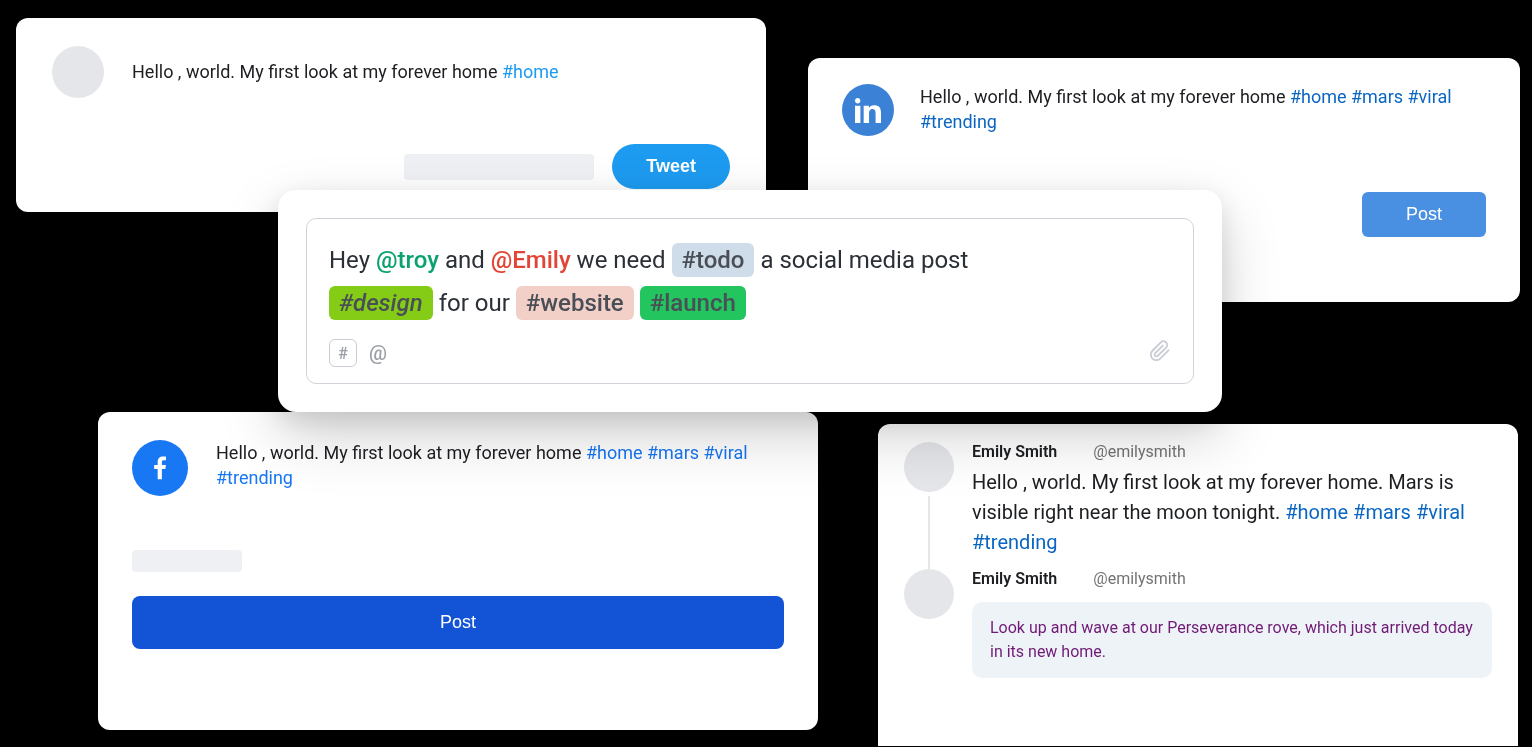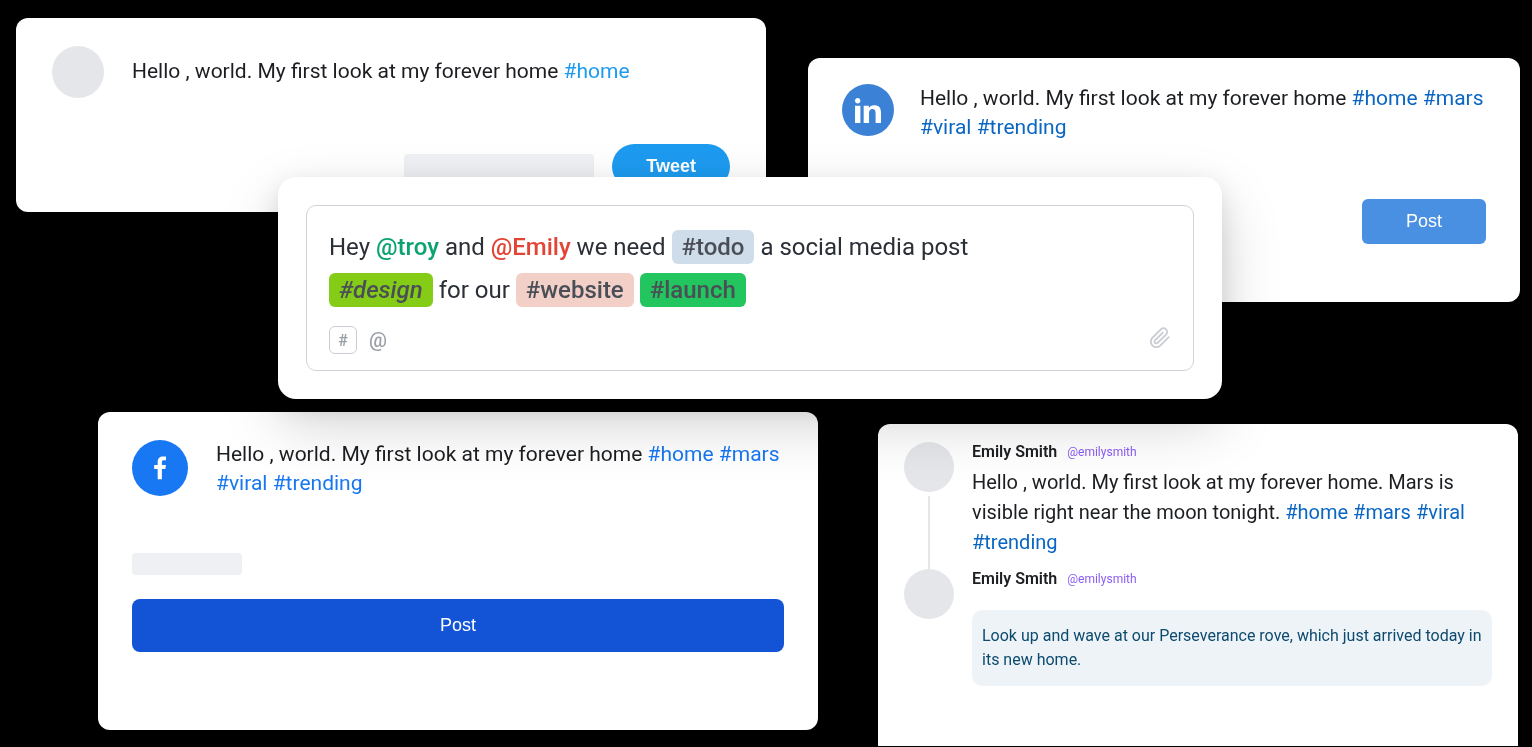--- a/index.html
+++ b/index.html
@@ -22,21 +22,21 @@
       left: 16px; top: 18px;
       width: 750px; height: 194px;
       padding: 28px 36px;
     }
     .twitter-head { display: flex; align-items: center; gap: 28px; }
     .avatar-grey {
       width: 52px; height: 52px; border-radius: 50%;
       background: #e4e6ea;
       flex-shrink: 0;
     }
-    .post-text { font-size: 21px; color: #1c1e21; line-height: 1.4; }
+    .post-text { font-size: 18px; color: #1c1e21; line-height: 1.4; }
     .link { color: #1d9bf0; }
     .link-fb { color: #1877f2; }
     .link-li { color: #0a66c2; }
     .twitter-actions {
       display: flex; justify-content: flex-end; align-items: center;
       gap: 18px; margin-top: 46px;
     }
     .grey-bar {
       width: 190px; height: 26px; background: #eef0f3; border-radius: 4px;
     }
@@ -96,36 +96,36 @@
       border-top-left-radius:12px; border-top-right-radius:12px;
       border-bottom-left-radius:0; border-bottom-right-radius:0;
     }
     .thread-item { display:flex; gap:18px; margin-bottom: 12px; position:relative; }
     .thread-avatar {
       width: 50px; height: 50px; border-radius:50%; background:#e4e6ea; flex-shrink:0;
     }
     .thread-body { flex:1; }
     .thread-name-row { display:flex; align-items:center; gap:10px; margin-bottom:6px;}
     .thread-name { font-weight:600; color:#1c1e21; font-size:16px; }
-    .thread-handle { color:#8b5cf6; font-size:12px; }
+    .thread-handle { color:#737373; font-size:16px;margin-left:26px; }
     .thread-text { font-size:20px; color:#1c1e21; line-height:1.5; }
     .thread-connector {
       position:absolute; left:24px; top:54px; width:2px; height: 80px;
       background:#e4e6ea;
     }
     .reply-bubble {
       background:#eef3f8; border-radius:10px;
-      padding: 14px 10px; font-size:16px; color:#0c4a6e; line-height:1.5;
-      margin-top: 22px;
+      padding: 14px 18px; font-size:16px; color:#701a75; line-height:1.5;
+      margin-top: 14px;
     }
 
     
     .composer-wrap {
       position:absolute;
-      left: 278px; top: 177px;
+      left: 278px; top: 190px;
       width: 944px;
       background:#fff;
       border-radius:18px;
       padding: 28px;
       box-shadow: 0 24px 60px rgba(0,0,0,0.18), 0 8px 24px rgba(0,0,0,0.10);
       z-index: 50;
     }
     .composer-box {
       border: 1px solid #d0d4da;
       border-radius: 10px;

